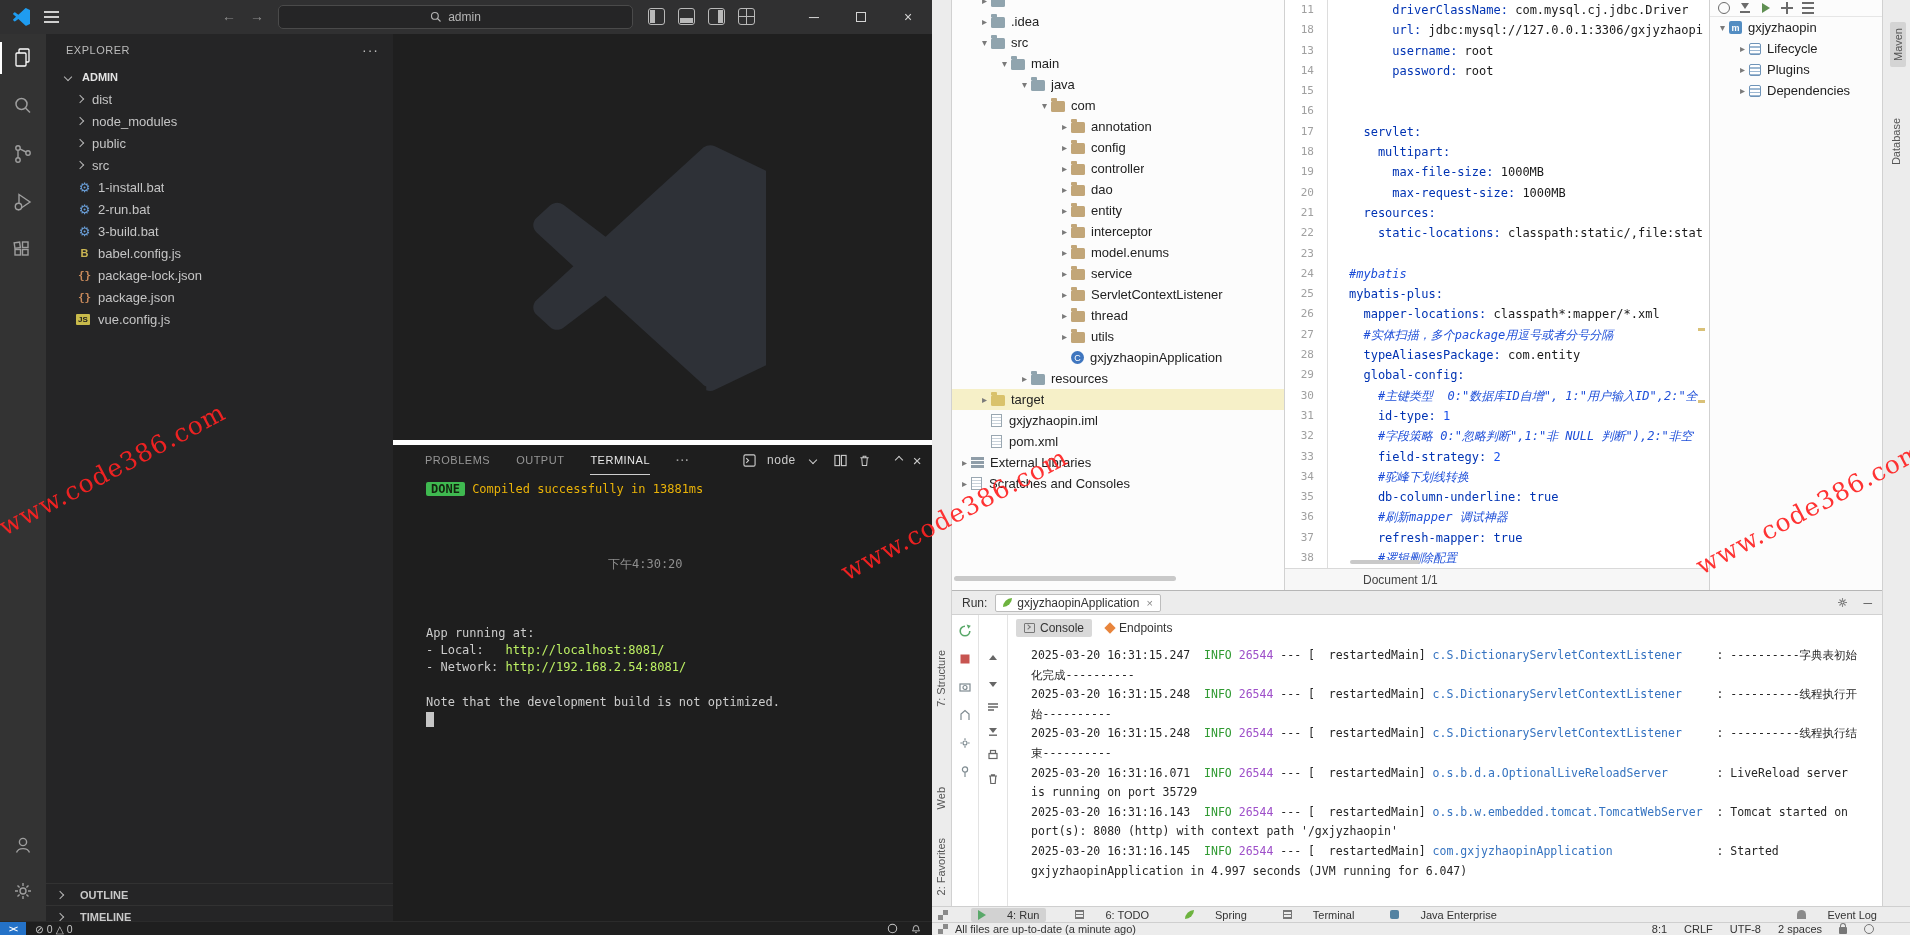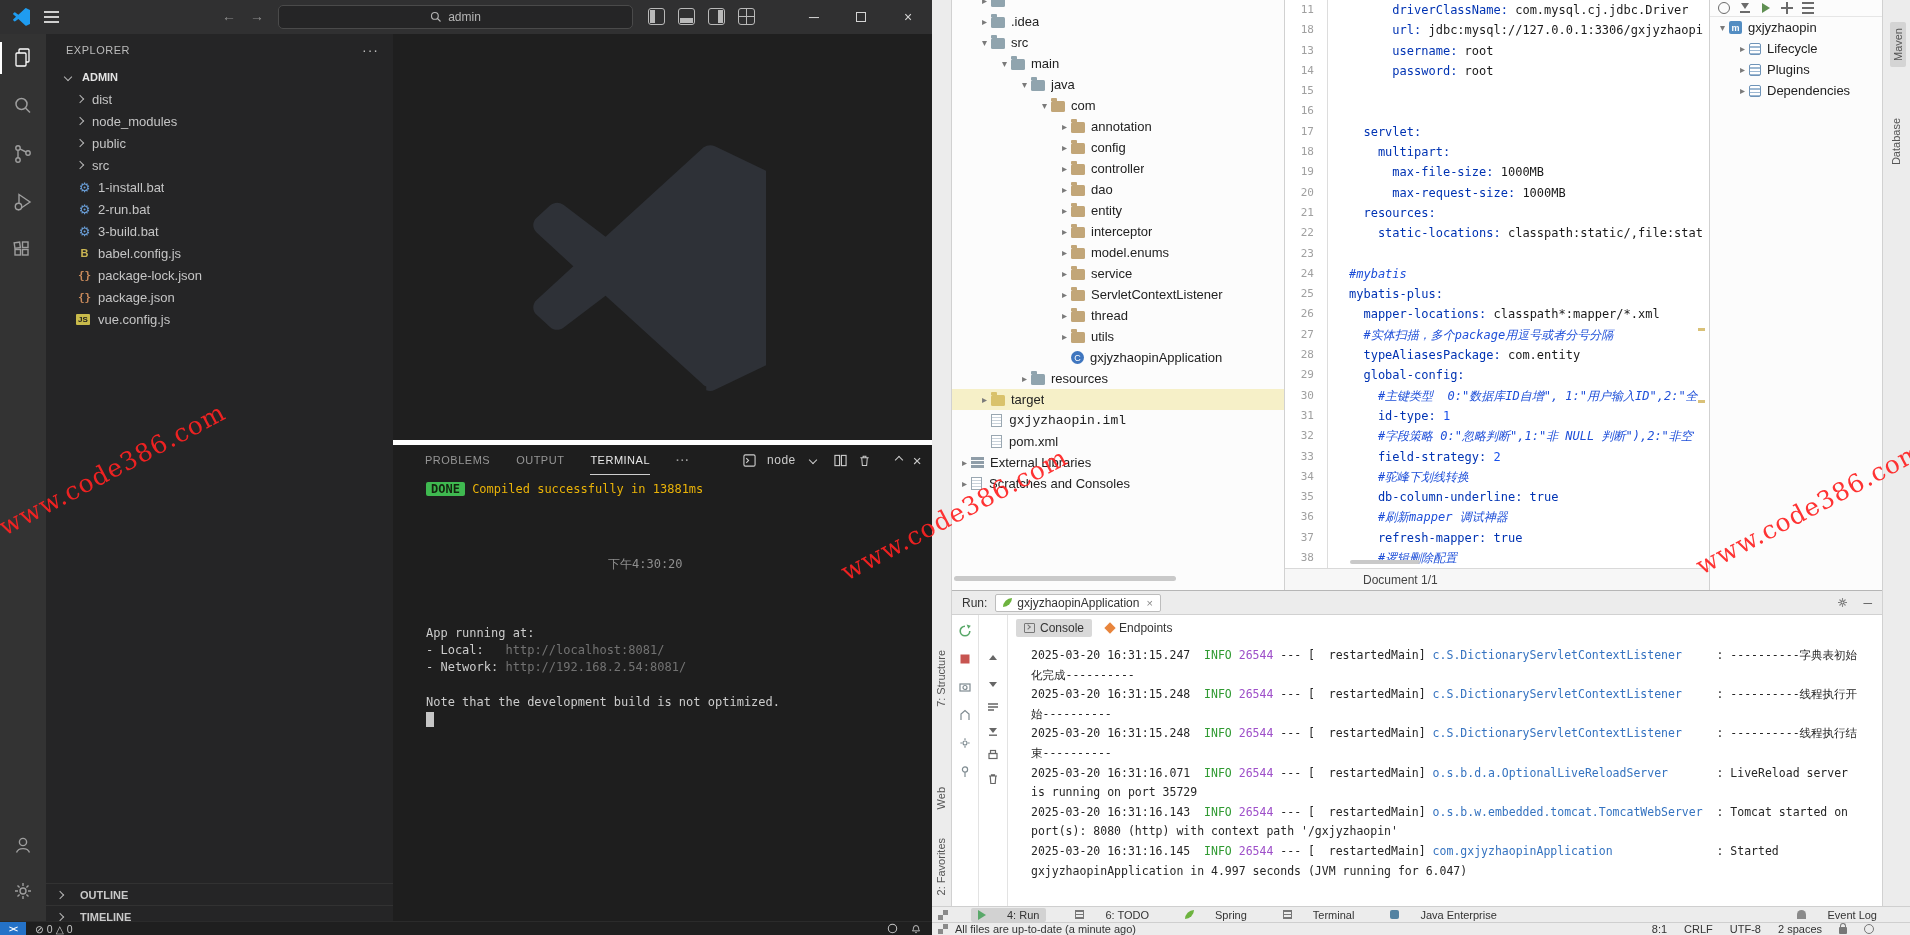--- a/index.html
+++ b/index.html
@@ -49,21 +49,21 @@
 .ptabs{height:30px;display:flex;align-items:center;padding-left:32px;gap:26px;font-size:11px;letter-spacing:.5px;color:#969696;position:relative}
 .ptab{height:100%;display:flex;align-items:center;cursor:pointer;border-bottom:1px solid transparent}
 .ptab.active{color:#e7e7e7;border-bottom:1px solid #cecece}
 .pmore{color:#9a9a9a;font-weight:bold;letter-spacing:1px;cursor:pointer}
 .pright{position:absolute;right:10px;top:0;height:30px;display:flex;align-items:center;gap:11px;color:#ccc;font-size:12px}
 #vsc-term{position:absolute;left:0;top:30px;right:0;bottom:0;padding:6px 0 0 33px;font-family:"DejaVu Sans Mono","Liberation Mono",monospace;font-size:12px;line-height:17.3px;color:#ccc;overflow:hidden}
 .trow{white-space:pre;height:17.3px}
 .tbadge{background:#3fb950;color:#14240f;padding:0 5px;border-radius:2px;font-weight:bold}
 .tgreen{color:#eab308}
 .tdim{color:#8f8f8f}
-.tlink{color:#737373;cursor:pointer}
+.tlink{color:#bef264;cursor:pointer}
 .tcyan{color:#29b8db}
 .tcursor{display:inline-block;width:8px;height:15px;background:#c6c6c6;vertical-align:middle}
 .vsc-status{position:absolute;left:0;bottom:0;width:932px;height:14px;background:#1f1f1f;border-top:1px solid #2b2b2b;display:flex;align-items:center;font-size:10.5px;color:#c7c7c7}
 .remote{width:26px;height:100%;background:#2472c8;color:#fff;display:flex;align-items:center;justify-content:center;font-size:8.5px;font-weight:bold;letter-spacing:-1px;cursor:pointer}
 .stat-item{display:flex;align-items:center;gap:3px;margin-left:9px;cursor:pointer}
 .vsc-status .right{margin-left:auto;display:flex;align-items:center;gap:12px;margin-right:10px}
 .wm-logo{position:absolute;left:125px;top:110px;width:248px;height:248px}
 
 
 #intellij{position:absolute;left:932px;top:0;width:978px;height:935px;background:#f2f2f2;color:#1a1a1a}
@@ -469,21 +469,21 @@
             <div class="jrow" style="padding-left: 66px;">
               <span class="arr">▸</span>
               <span class="fold" style="background: rgb(144, 164, 174);"></span>
               <span class="jlbl">resources</span>
             </div>
             <div class="jrow hl" style="padding-left: 26px;">
               <span class="arr">▸</span>
               <span class="fold" style="background: rgb(217, 194, 107);"></span>
               <span class="jlbl">target</span>
             </div>
-            <div class="jrow" style="padding-left: 26px; font-family: Liberation Mono, monospace;">
+            <div class="jrow" style="padding-left: 26px;">
               <span class="arr"></span>
               <span class="fileI"></span>
               <span class="jlbl">gxjyzhaopin.iml</span>
             </div>
             <div class="jrow" style="padding-left: 26px;">
               <span class="arr"></span>
               <span class="fileI"></span>
               <span class="jlbl">pom.xml</span>
             </div>
             <div class="jrow" style="padding-left: 6px;">

